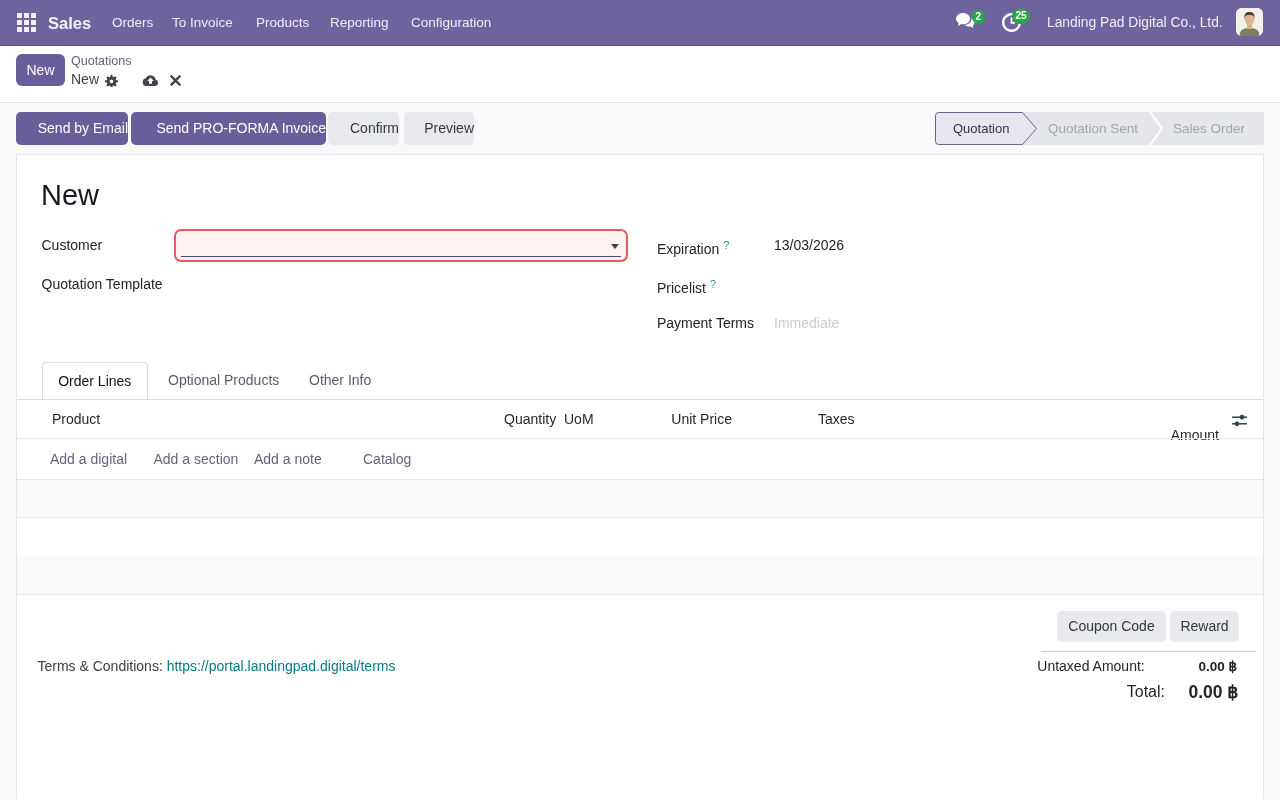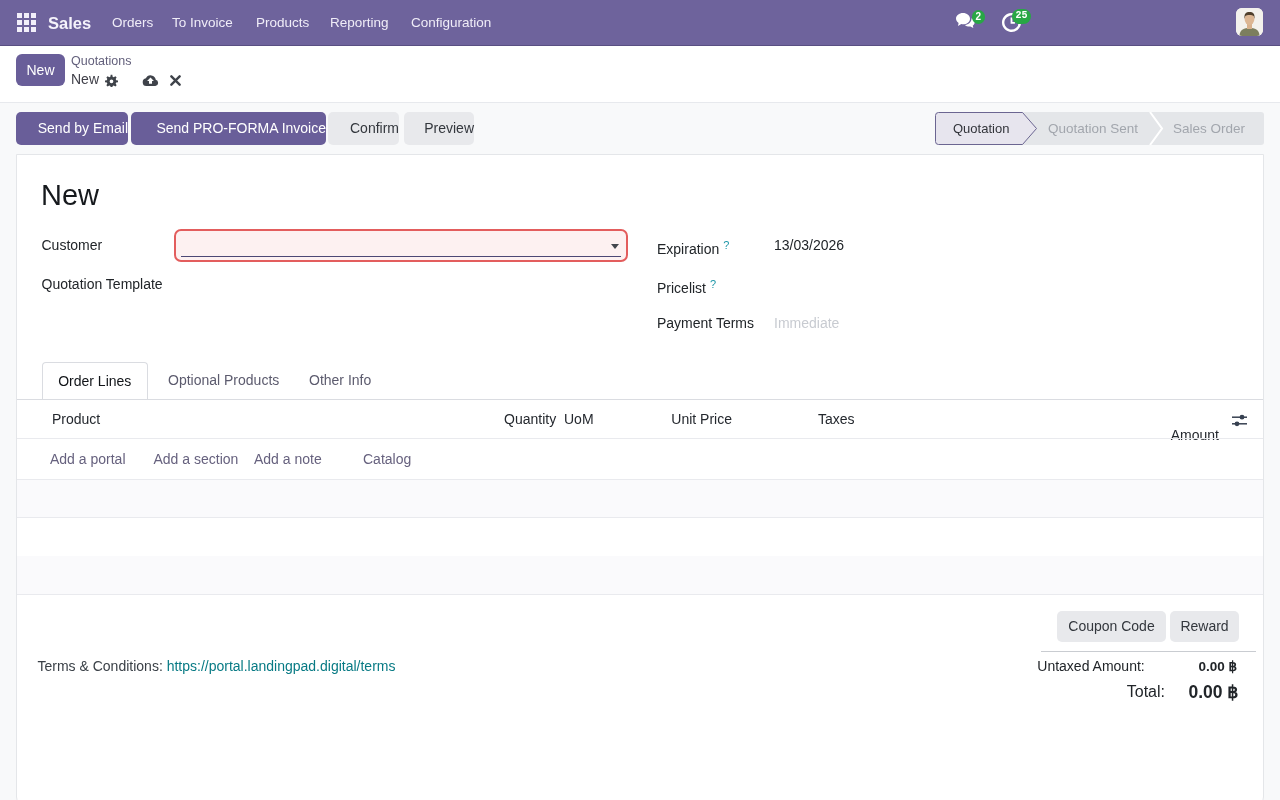--- a/index.html
+++ b/index.html
@@ -80,22 +80,23 @@
     <svg class="abs" style="left:956px; top:13px;" width="20" height="18" viewBox="0 0 20 18">
         <path fill="#fff" d="M7 0C3.1 0 0 2.5 0 5.6c0 1.8 1 3.3 2.6 4.3L2 13l3.3-1.9c.5.1 1.1.2 1.7.2 3.9 0 7-2.5 7-5.6S10.9 0 7 0z"></path>
         <path fill="#fff" d="M15.5 5.2c1.9.8 3.2 2.3 3.2 4.1 0 1.3-.7 2.5-1.9 3.3l.5 2.4-2.9-1.6c-.3 0-.6.1-1 .1-1.8 0-3.4-.6-4.5-1.6 3.7-.3 6.6-2.9 6.6-6.1v-.6z"></path>
       </svg>
     <span class="abs badge" style="left:972px; top:9.5px;">2</span>
 
     <svg class="abs" style="left:1001px; top:12px;" width="21" height="21" viewBox="0 0 21 21">
         <path fill="none" stroke="#fff" stroke-width="2.4" d="M18.8 10.5a8.3 8.3 0 1 1-3.4-6.7"></path>
         <path fill="none" stroke="#fff" stroke-width="1.8" d="M10.5 5.6v5.2h3.4"></path>
       </svg>
-    <span class="abs badge" style="left:1012px; top:9px;font-family:Liberation Mono, monospace;">25</span>
+    <span class="abs badge" style="left:1012px; top:9px;">25</span>
 
+    <span class="txt" style="left:1047px; font-size:13.8px;">Landing Pad Digital Co., Ltd.</span>
     <div class="abs" style="left:1236px; top:8px; width:27px; height:28px; border-radius:6px; overflow:hidden; background:#f6f4f0;">
       <svg width="27" height="28" viewBox="0 0 27 28">
           <rect width="27" height="28" fill="#f3f1ec"></rect>
           <path d="M3.5 28 C3.5 21.5 8.5 20 13.5 20 C18.5 20 23.5 21.5 23.5 28 Z" fill="#7c7e5e"></path>
           <rect x="11" y="15.5" width="5" height="5.5" fill="#d8b18c"></rect>
           <ellipse cx="13.5" cy="11" rx="4.9" ry="6" fill="#dcb693"></ellipse>
           <path d="M8.5 11 C8 5.5 10 4 13.5 4 C17 4 19 5.5 18.5 11 L17.8 8.2 C16.5 6.5 10.5 6.5 9.2 8.2 Z" fill="#50402c"></path>
         </svg>
     </div>
   </div>
@@ -162,21 +163,21 @@
     <svg class="abs" style="left:1215px; top:258.5px;" width="15" height="13" viewBox="0 0 15 13">
         <g stroke="#374151" stroke-width="1.5">
           <line x1="0" y1="3.2" x2="15" y2="3.2"></line>
           <line x1="0" y1="9.8" x2="15" y2="9.8"></line>
         </g>
         <circle cx="10" cy="3.2" r="2.4" fill="#374151"></circle>
         <circle cx="5" cy="9.8" r="2.4" fill="#374151"></circle>
       </svg>
     <div class="abs rowline" style="top:282.5px;"></div>
 
-    <span class="abs addlink" style="left:33px;">Add a portal</span>
+    <span class="abs addlink" style="left:33px;">Add a digital</span>
     <span class="abs addlink" style="left:136.5px;">Add a section</span>
     <span class="abs addlink" style="left:237px;">Add a note</span>
     <span class="abs addlink" style="left:346px;">Catalog</span>
     <div class="abs rowline" style="top:324px;"></div>
 
     <div class="abs stripe" style="top:324.5px;"></div>
     <div class="abs rowline" style="top:362px;"></div>
     <div class="abs rowline" style="top:400.5px;"></div>
     <div class="abs stripe" style="top:401px;"></div>
     <div class="abs rowline" style="top:439px;"></div>

